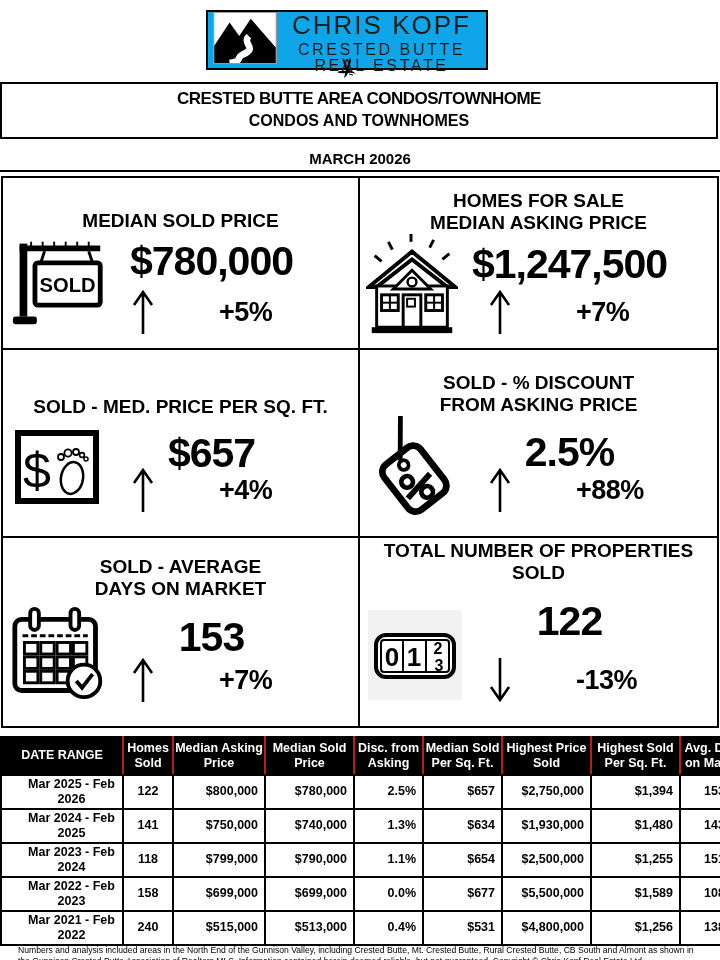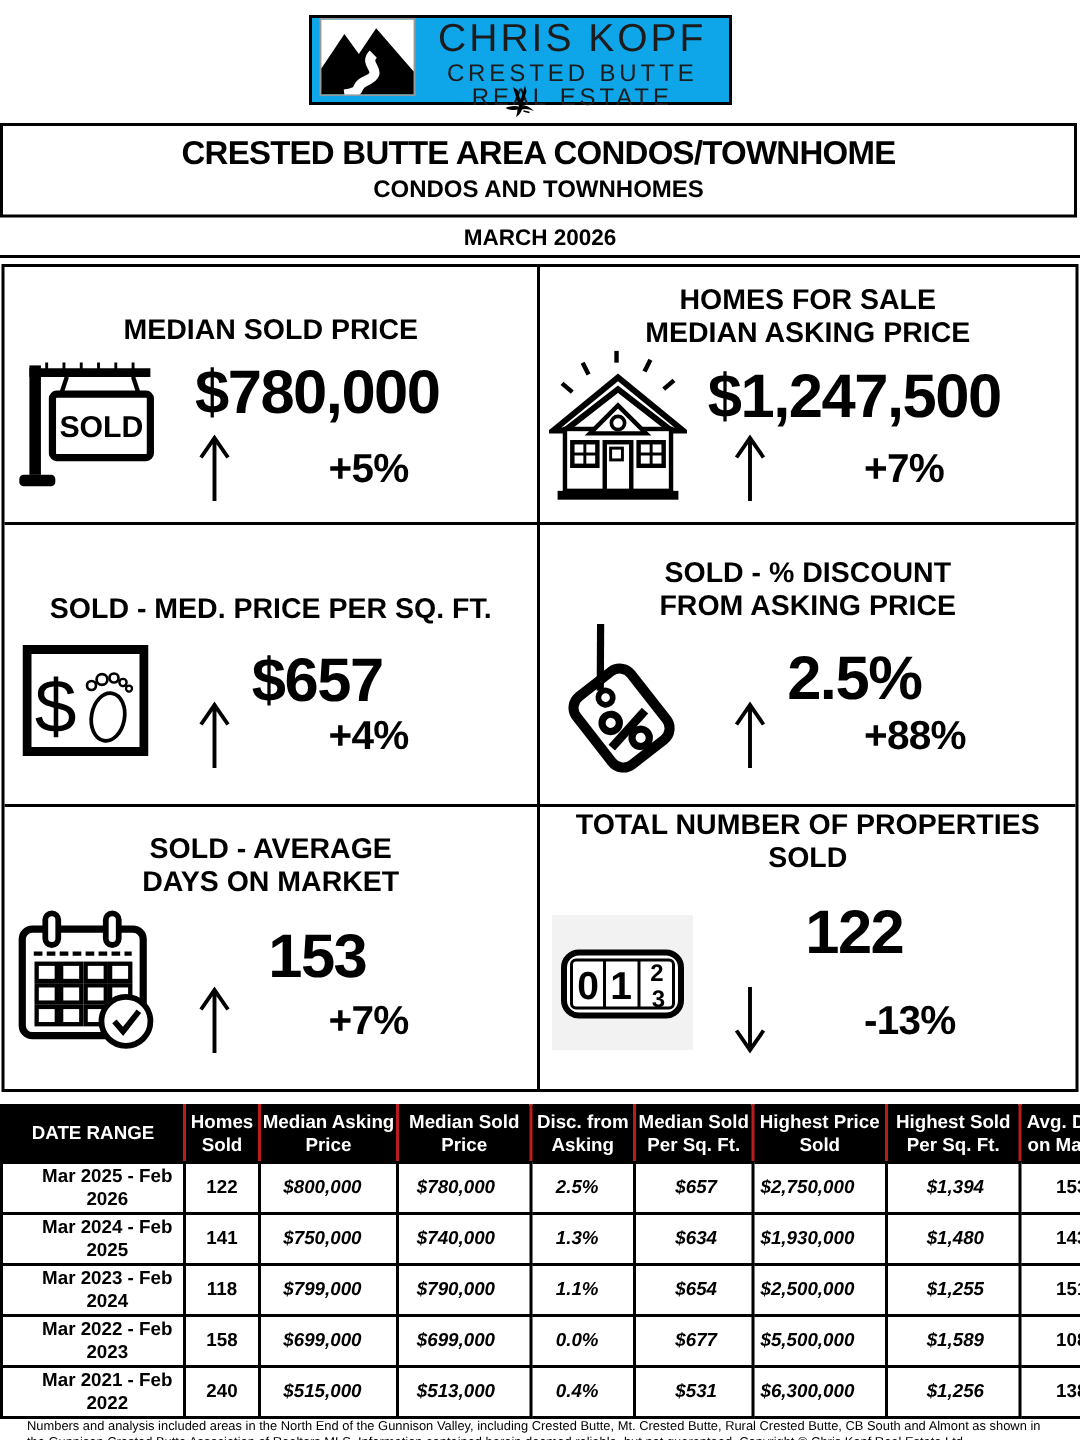--- a/index.html
+++ b/index.html
@@ -15,21 +15,21 @@
   .logo-mountain { width:62px; height:50px; margin-left:5px; border:1px solid #999; flex:0 0 auto; }
   .logo-text { flex:1; text-align:center; line-height:1; }
   .logo-name { font-size:26px; font-weight:400; letter-spacing:2px; color:#1c1c1c; }
   .logo-sub { font-size:16px; letter-spacing:2.6px; color:#1c1c1c; margin-top:4px; }
   .logo-bird { position:absolute; left:50%; bottom:-12px; transform:translateX(-50%); }
   
   .title-box {
     position:absolute; left:0; top:82px; width:718px; box-sizing:border-box;
     border:2px solid #000; text-align:center; padding:5px 0 7px; background:#fff;
   }
-  .main-title { font-size:22px; font-weight:bold; letter-spacing:-0.5px; }
+  .main-title { font-size:17px; font-weight:bold; letter-spacing:-0.5px; }
   .subtitle   { font-size:16px; font-weight:bold; margin-top:3px; }
   .period { position:absolute; left:0; top:150px; width:720px; text-align:center;
             font-size:15px; font-weight:bold; }
   .divider { position:absolute; left:0; top:170px; width:720px; height:2px; background:#000; }
   
   .grid-box {
     position:absolute; left:1px; top:176px; width:718px; height:552px; box-sizing:border-box;
     border:2px solid #000; display:grid; grid-template-columns:1fr 1fr;
     grid-template-rows:170px 188px 190px;
   }
@@ -69,21 +69,21 @@
   }
   .history-table th + th { border-left:2px solid #b91c1c;margin-left:32px; }
   .history-table td {
     border:2px solid #000; font-size:12.5px; font-weight:bold; line-height:1.2;
     padding:1px 4px; background:#fff;
   }
   .col-0{width:118px;} .col-1{width:46px;} .col-2{width:88px;} .col-3{width:85px;}
   .col-4{width:65px;} .col-5{width:75px;} .col-6{width:85px;} .col-7{width:85px;} .col-8{width:65px;}
   td.col-0{text-align:center; padding-left:23px;margin-left:12px;}
   td.col-1{text-align:center;}
-  td.col-2,td.col-3,td.col-4,td.col-5,td.col-6,td.col-7{text-align:right; padding-right:23px;font-style:italic;}
+  td.col-2,td.col-3,td.col-4,td.col-5,td.col-6,td.col-7{text-align:right; padding-right:6px;}
   td.col-8{text-align:center;}
   
   .footer { position:absolute; left:18px; top:936px; width:688px; font-size:8.6px;
             line-height:1.3; color:#000; }
   svg text { font-family:"Liberation Sans", sans-serif; }
 </style>
 </head>
 <body>
 
 <div class="page">
@@ -338,21 +338,21 @@
         <td class="col-7">$1,589</td>
         <td class="col-8">108</td>
       </tr>
         <tr>
         <td class="col-0">Mar 2021 - Feb 2022</td>
         <td class="col-1">240</td>
         <td class="col-2">$515,000</td>
         <td class="col-3">$513,000</td>
         <td class="col-4">0.4%</td>
         <td class="col-5">$531</td>
-        <td class="col-6">$6,300,000</td>
+        <td class="col-6">$4,800,000</td>
         <td class="col-7">$1,256</td>
         <td class="col-8">138</td>
       </tr>
       </tbody>
   </table>
 
   <p class="footer"><span>Numbers and analysis included areas in the North End of the Gunnison Valley, including Crested Butte, Mt. Crested Butte, Rural Crested Butte, CB South and Almont as shown in the Gunnison Crested Butte Association of Realtors MLS.  Information contained herein deemed reliable, but not guaranteed. Copyright © Chris Kopf Real Estate Ltd.  </span></p>
 
 </div>
 

